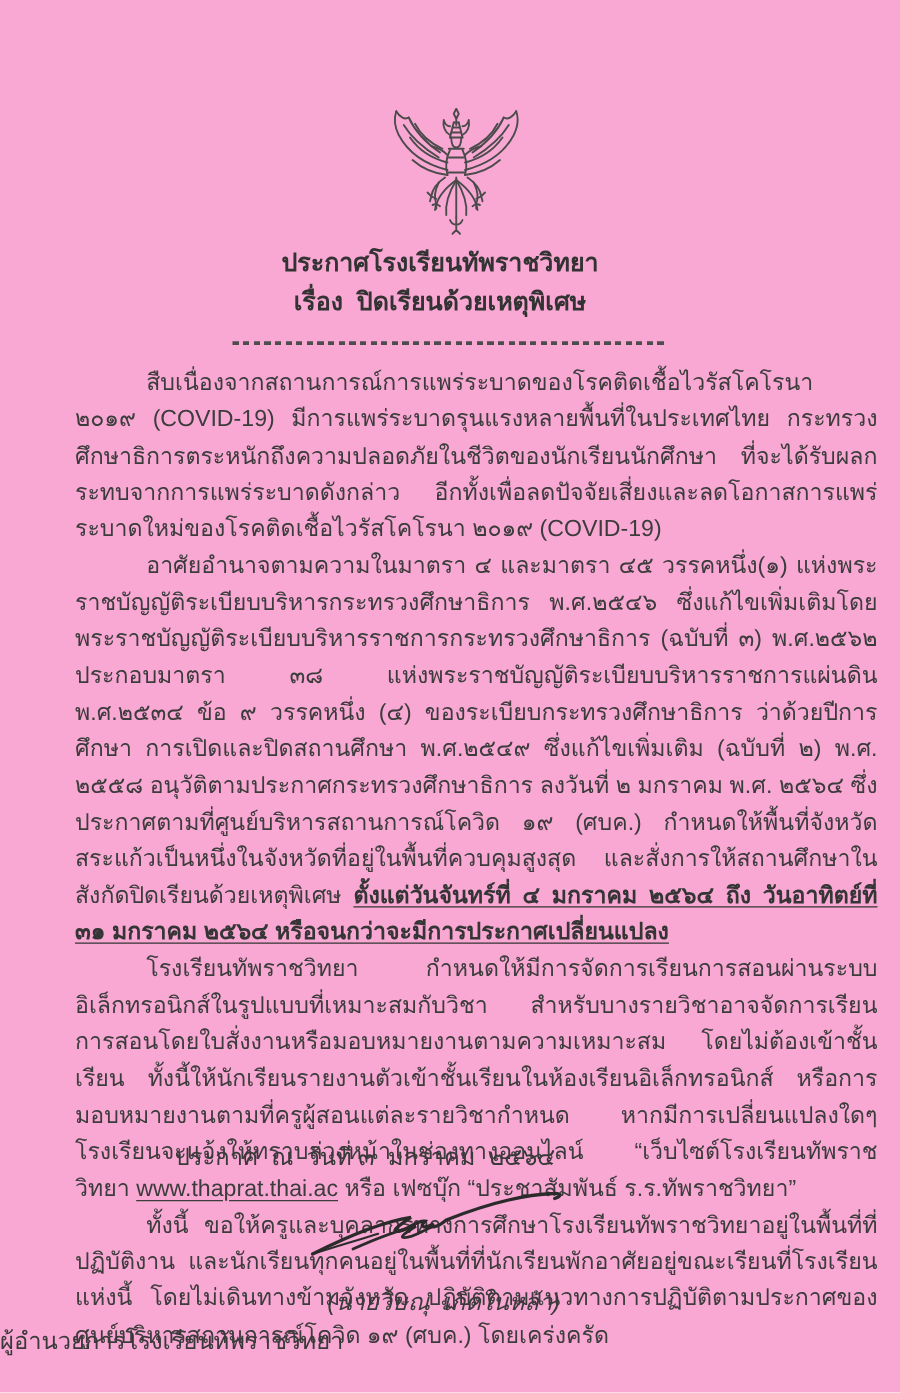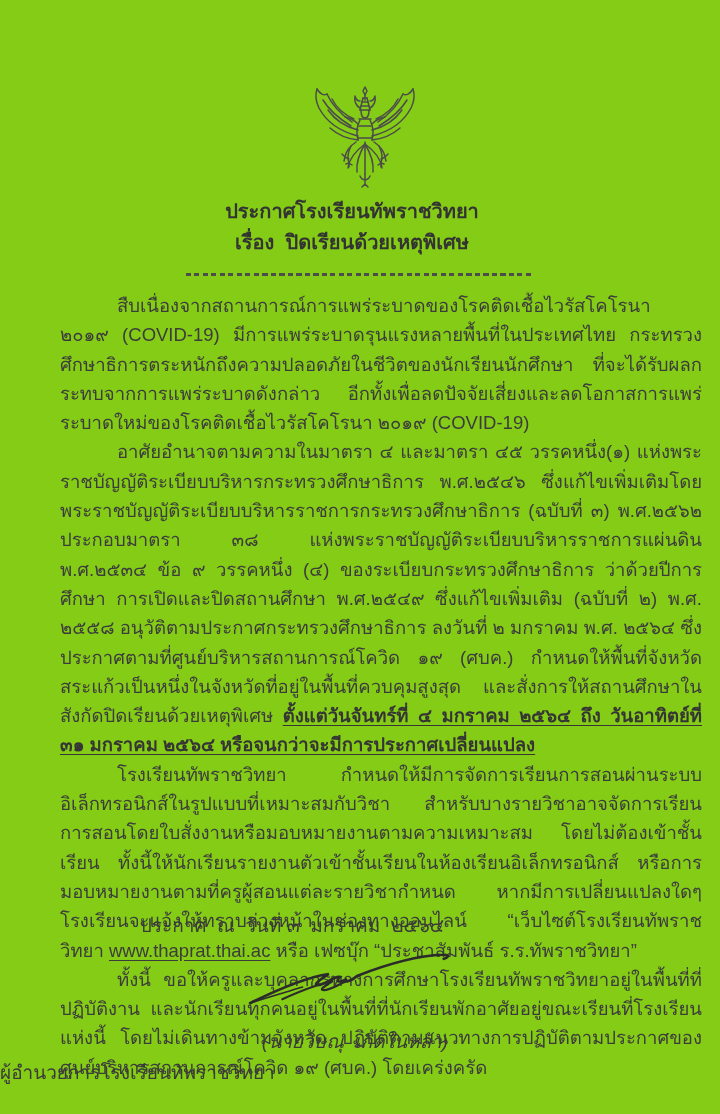--- a/index.html
+++ b/index.html
@@ -4,21 +4,21 @@
 <style>
   html, body {
     margin: 0;
     padding: 0;
     background: #ffffff;
   }
   .page {
     position: relative;
     width: 720px;
     height: 1114px;
-    background: #84cc16;
+    background: #f9a8d4;
     font-family: "Liberation Sans", "DejaVu Sans", sans-serif;
     color: #3c3c3c;
     overflow: hidden;
   }
   .emblem {
     position: absolute;
     top: 86px;
     left: 306px;
     width: 118px;
     height: 108px;

